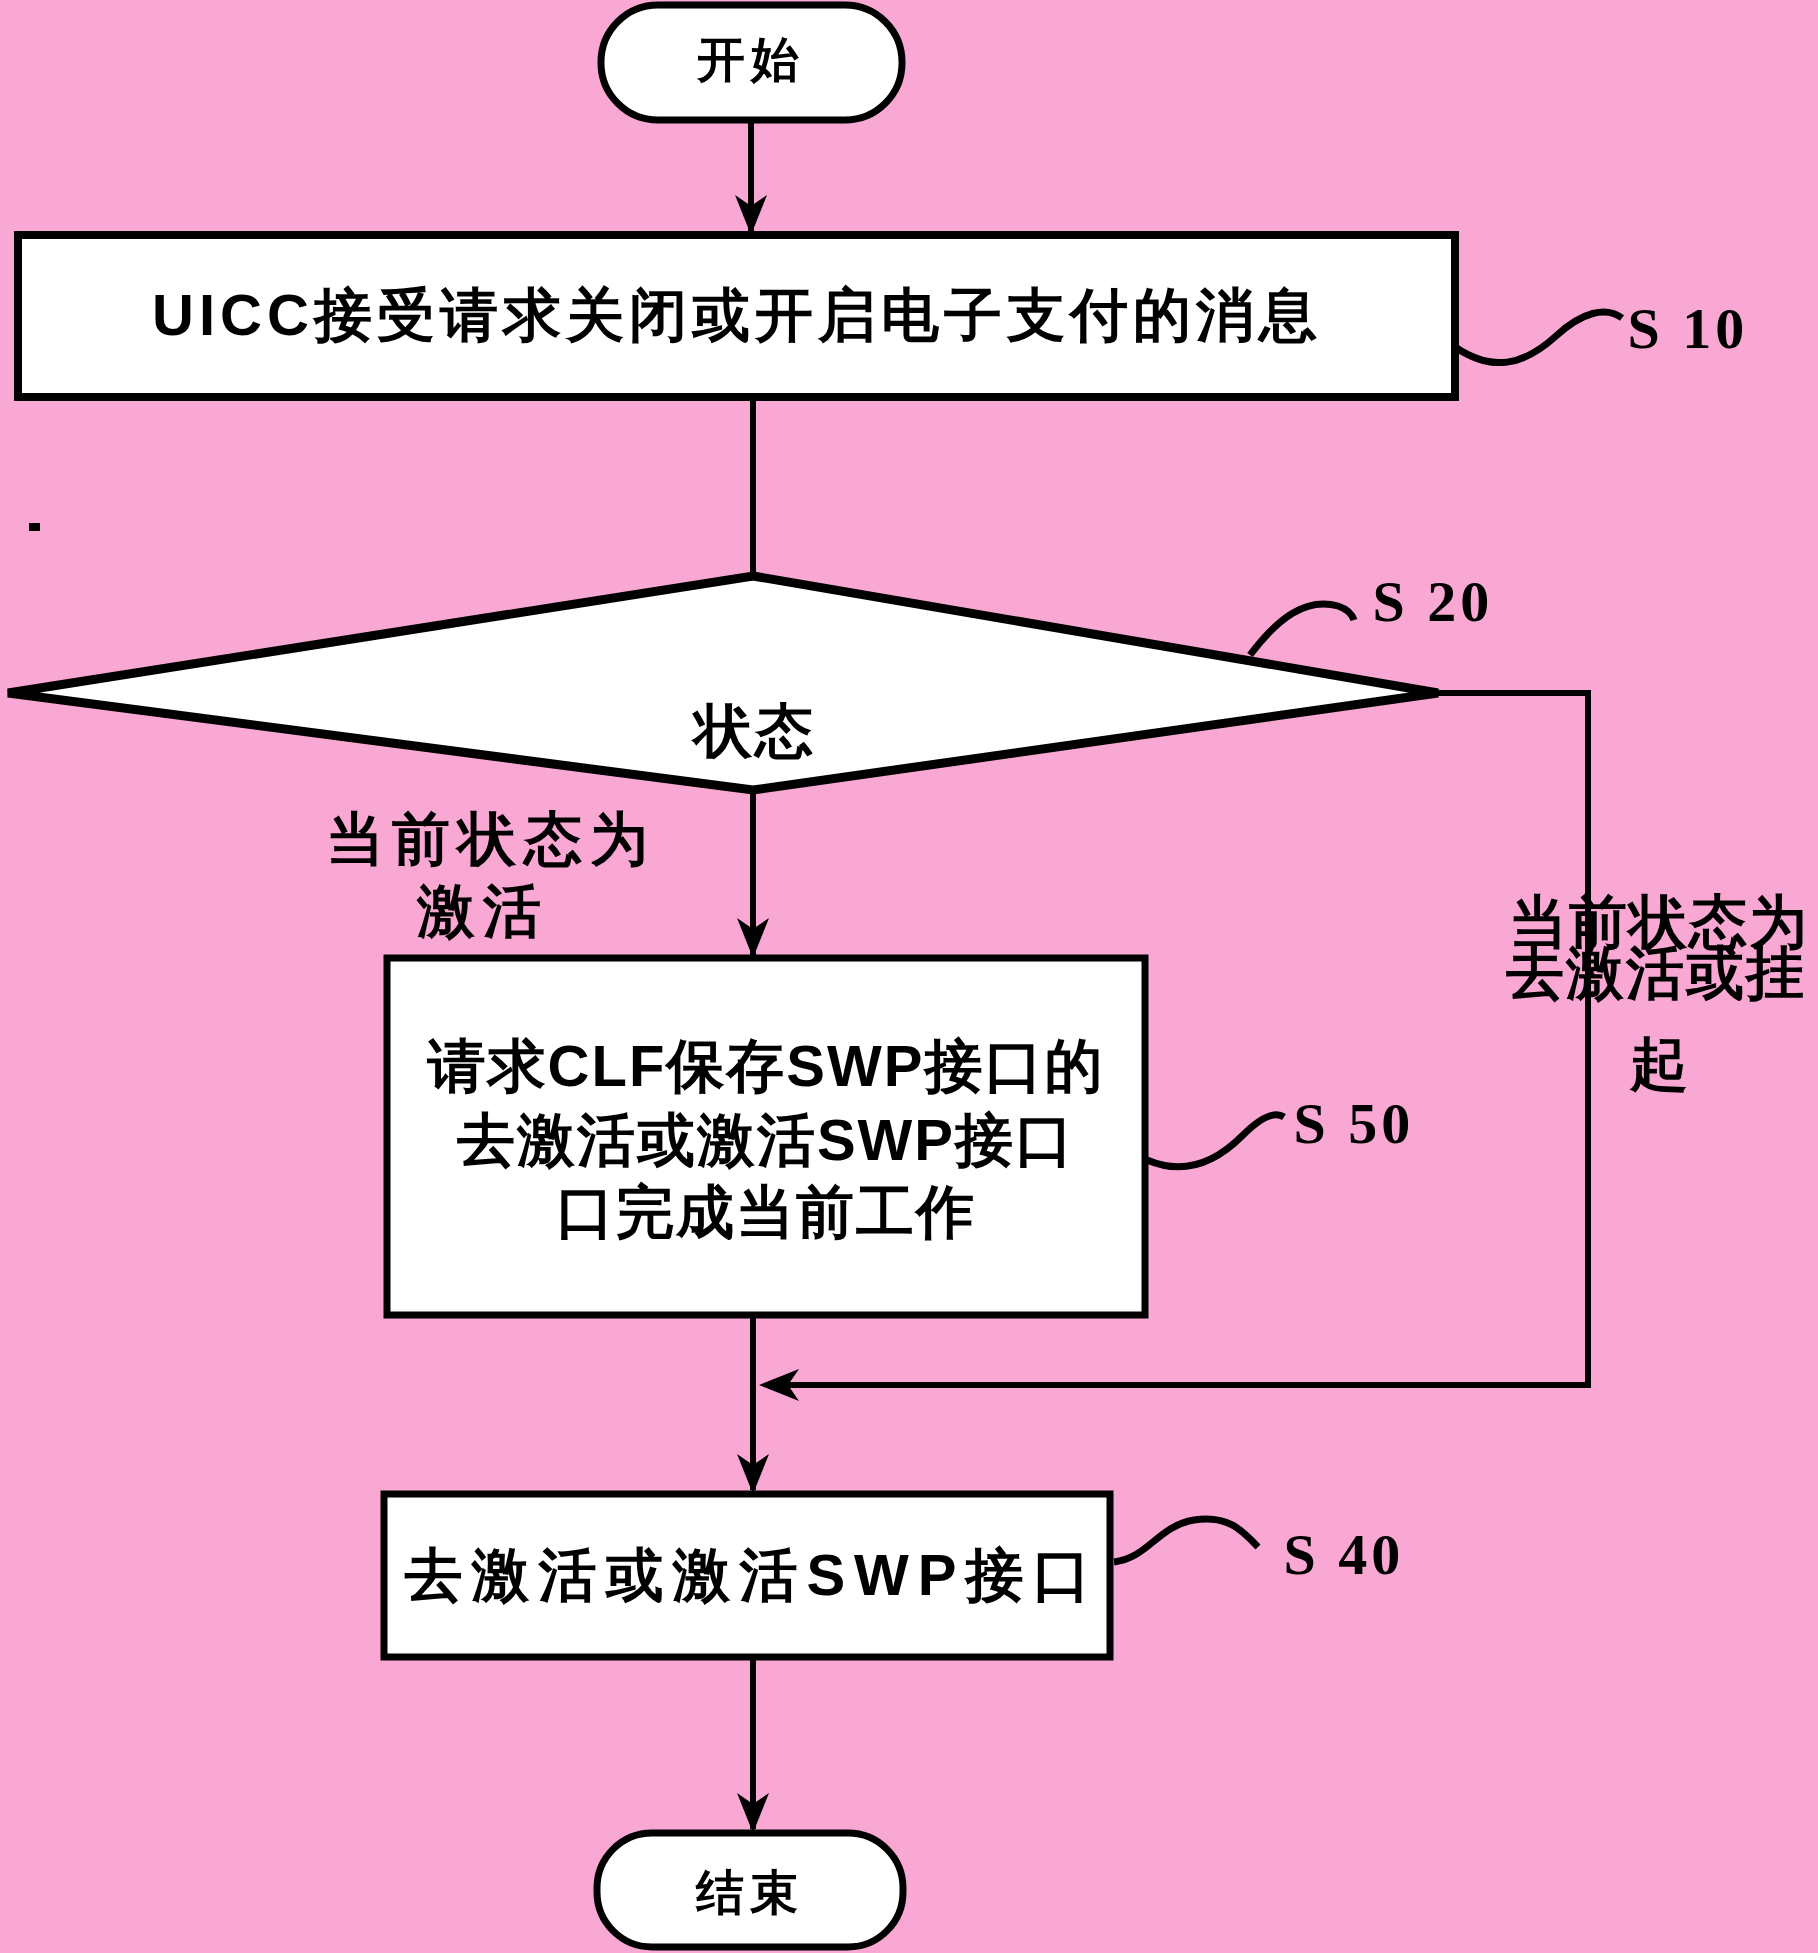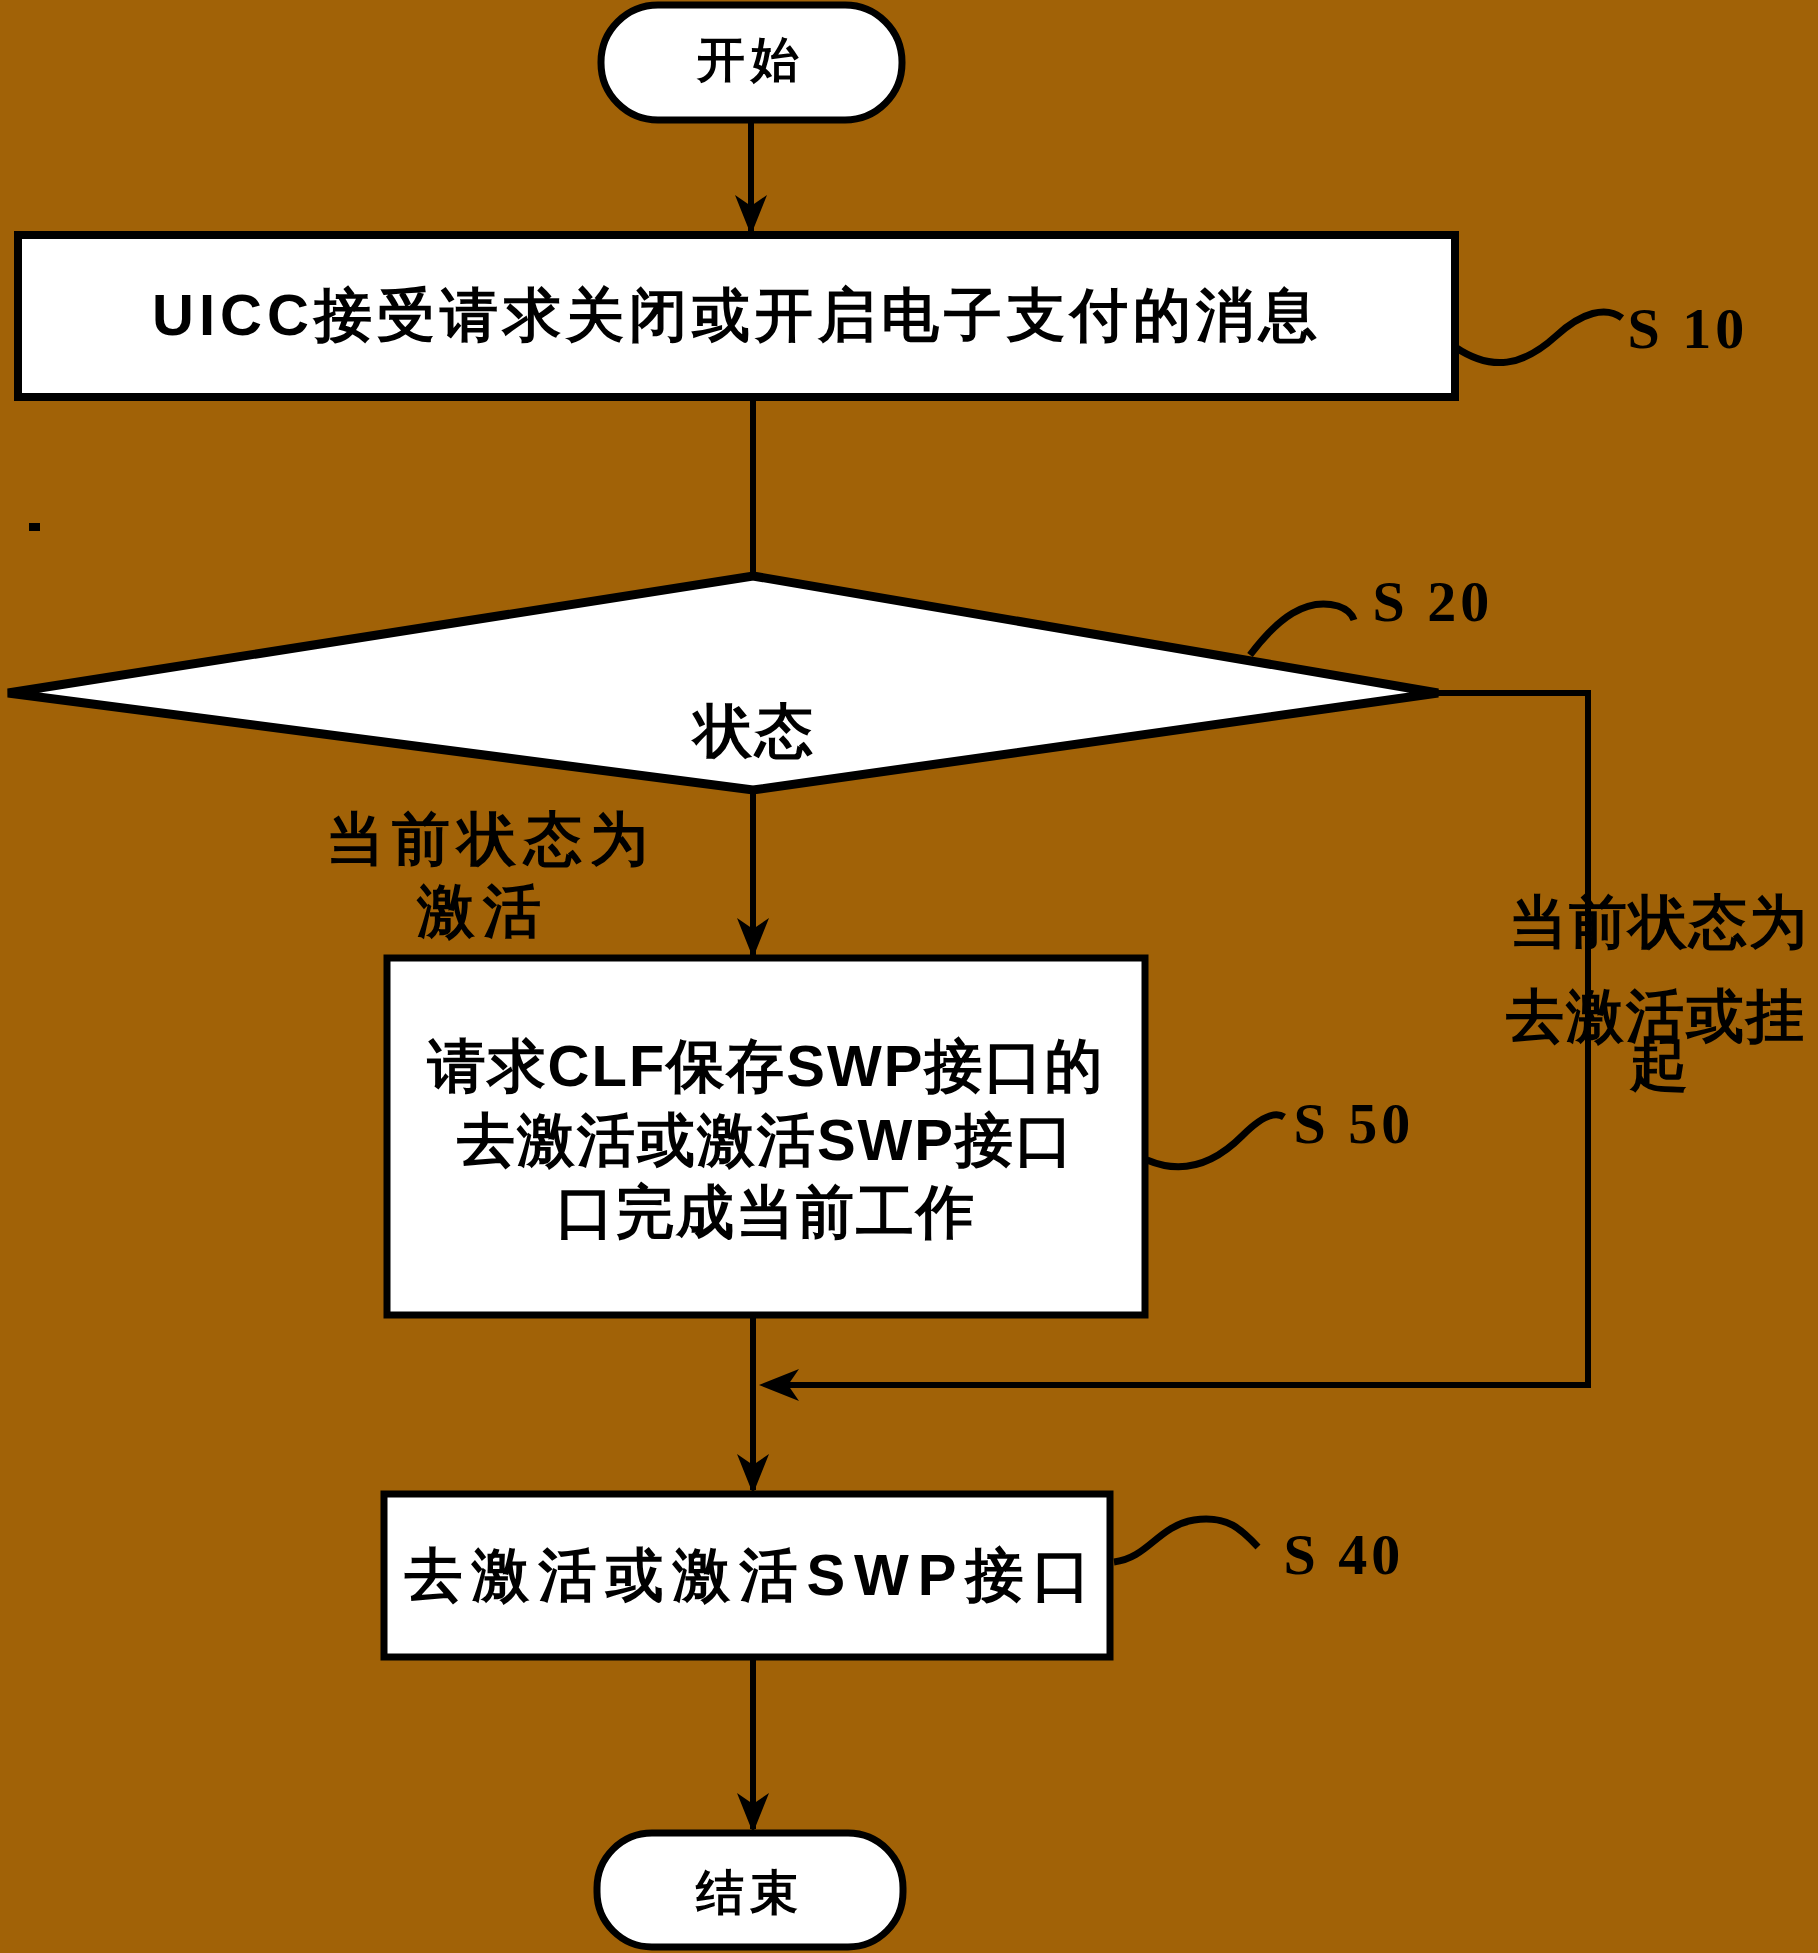--- a/index.html
+++ b/index.html
@@ -1,20 +1,20 @@
 <!DOCTYPE html>
 <html><head>
 <meta charset="utf-8">
 <style>
   html, body { margin: 0; padding: 0; background: #ffffff; }
   .stage {
     position: relative;
     width: 1818px;
     height: 1953px;
-    background: #a16207;
+    background: #f9a8d4;
     overflow: hidden;
     font-family: "Liberation Sans", sans-serif;
   }
   .stage svg { position: absolute; left: 0; top: 0; }
   .t {
     position: absolute;
     transform: translate(-50%, -50%);
     color: #000000;
     font-weight: bold;
     white-space: nowrap;
@@ -64,21 +64,21 @@
   <div class="t cjk" style="left:737px; top:315px; letter-spacing:5px;">UICC接受请求关闭或开启电子支付的消息</div>
   <div class="t tag" style="left:1688px; top:329px;">S 10</div>
 
   <div class="t cjk" style="left:755px; top:731px;">状态</div>
   <div class="t tag" style="left:1433px; top:602px;">S 20</div>
 
   <div class="t cjk" style="left:491px; top:839px; letter-spacing:8px;">当前状态为</div>
   <div class="t cjk" style="left:483px; top:911px; letter-spacing:8px;">激活</div>
 
   <div class="t cjk" style="left:1659px; top:922px; letter-spacing:2px;">当前状态为</div>
-  <div class="t cjk" style="left:1656px; top:1016px; letter-spacing:2px;">去激活或挂</div>
+  <div class="t cjk" style="left:1656px; top:973px; letter-spacing:2px;">去激活或挂</div>
   <div class="t cjk" style="left:1660px; top:1064px; letter-spacing:2px;">起</div>
 
   <div class="t cjk" style="left:766px; top:1066px; letter-spacing:2px;">请求CLF保存SWP接口的</div>
   <div class="t cjk" style="left:766px; top:1140px; letter-spacing:2px;">去激活或激活SWP接口</div>
   <div class="t cjk" style="left:766px; top:1212px; letter-spacing:2px;">口完成当前工作</div>
   <div class="t tag" style="left:1354px; top:1124px;">S 50</div>
 
   <div class="t cjk" style="left:752px; top:1575px; letter-spacing:9px;">去激活或激活SWP接口</div>
   <div class="t tag" style="left:1344px; top:1555px;">S 40</div>
 

